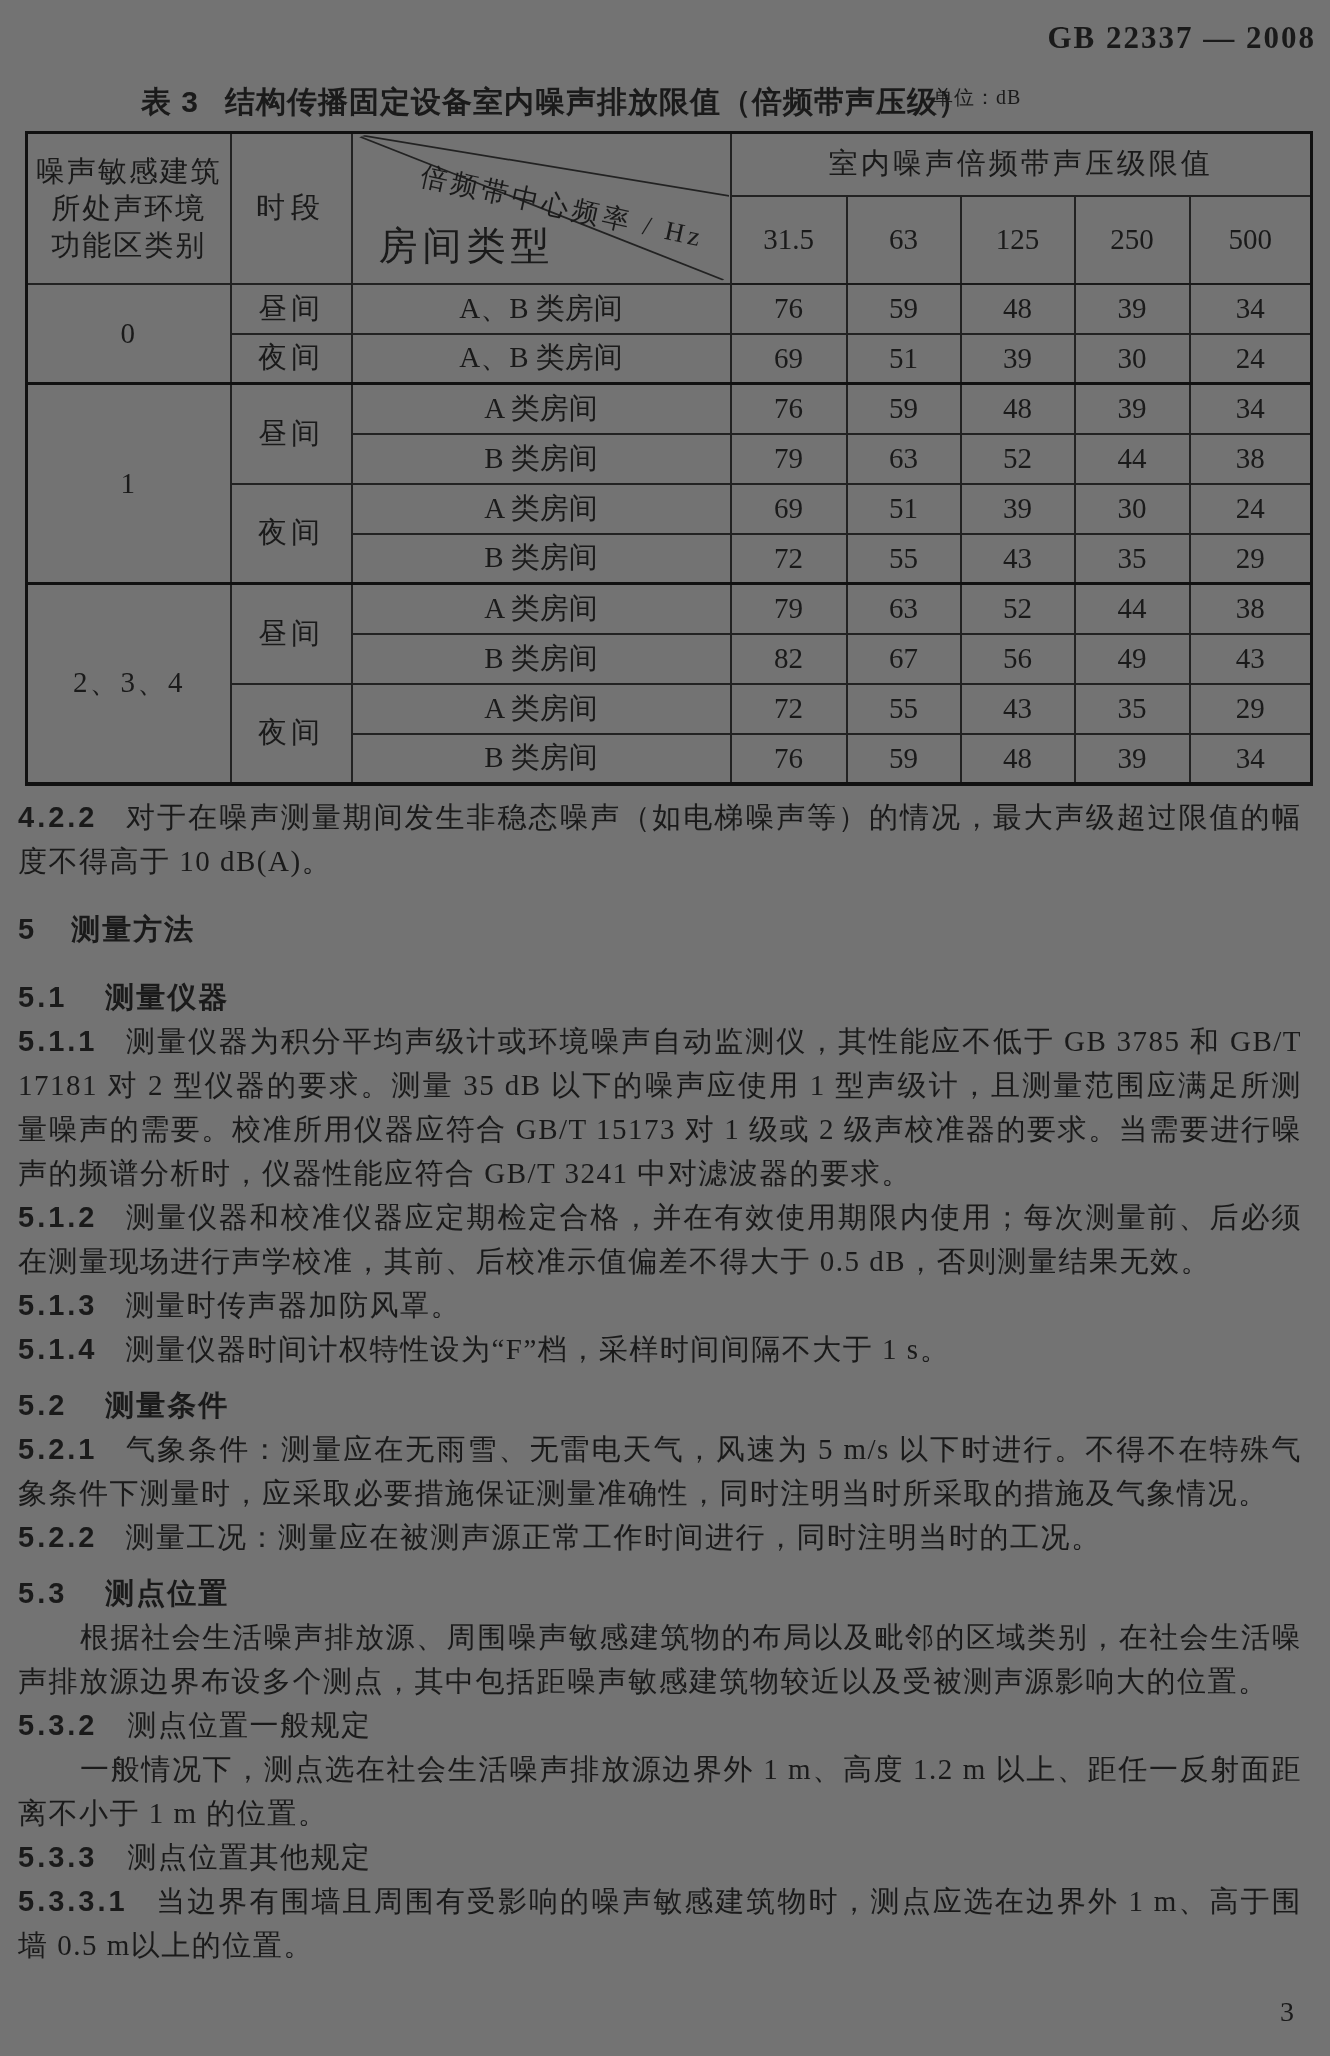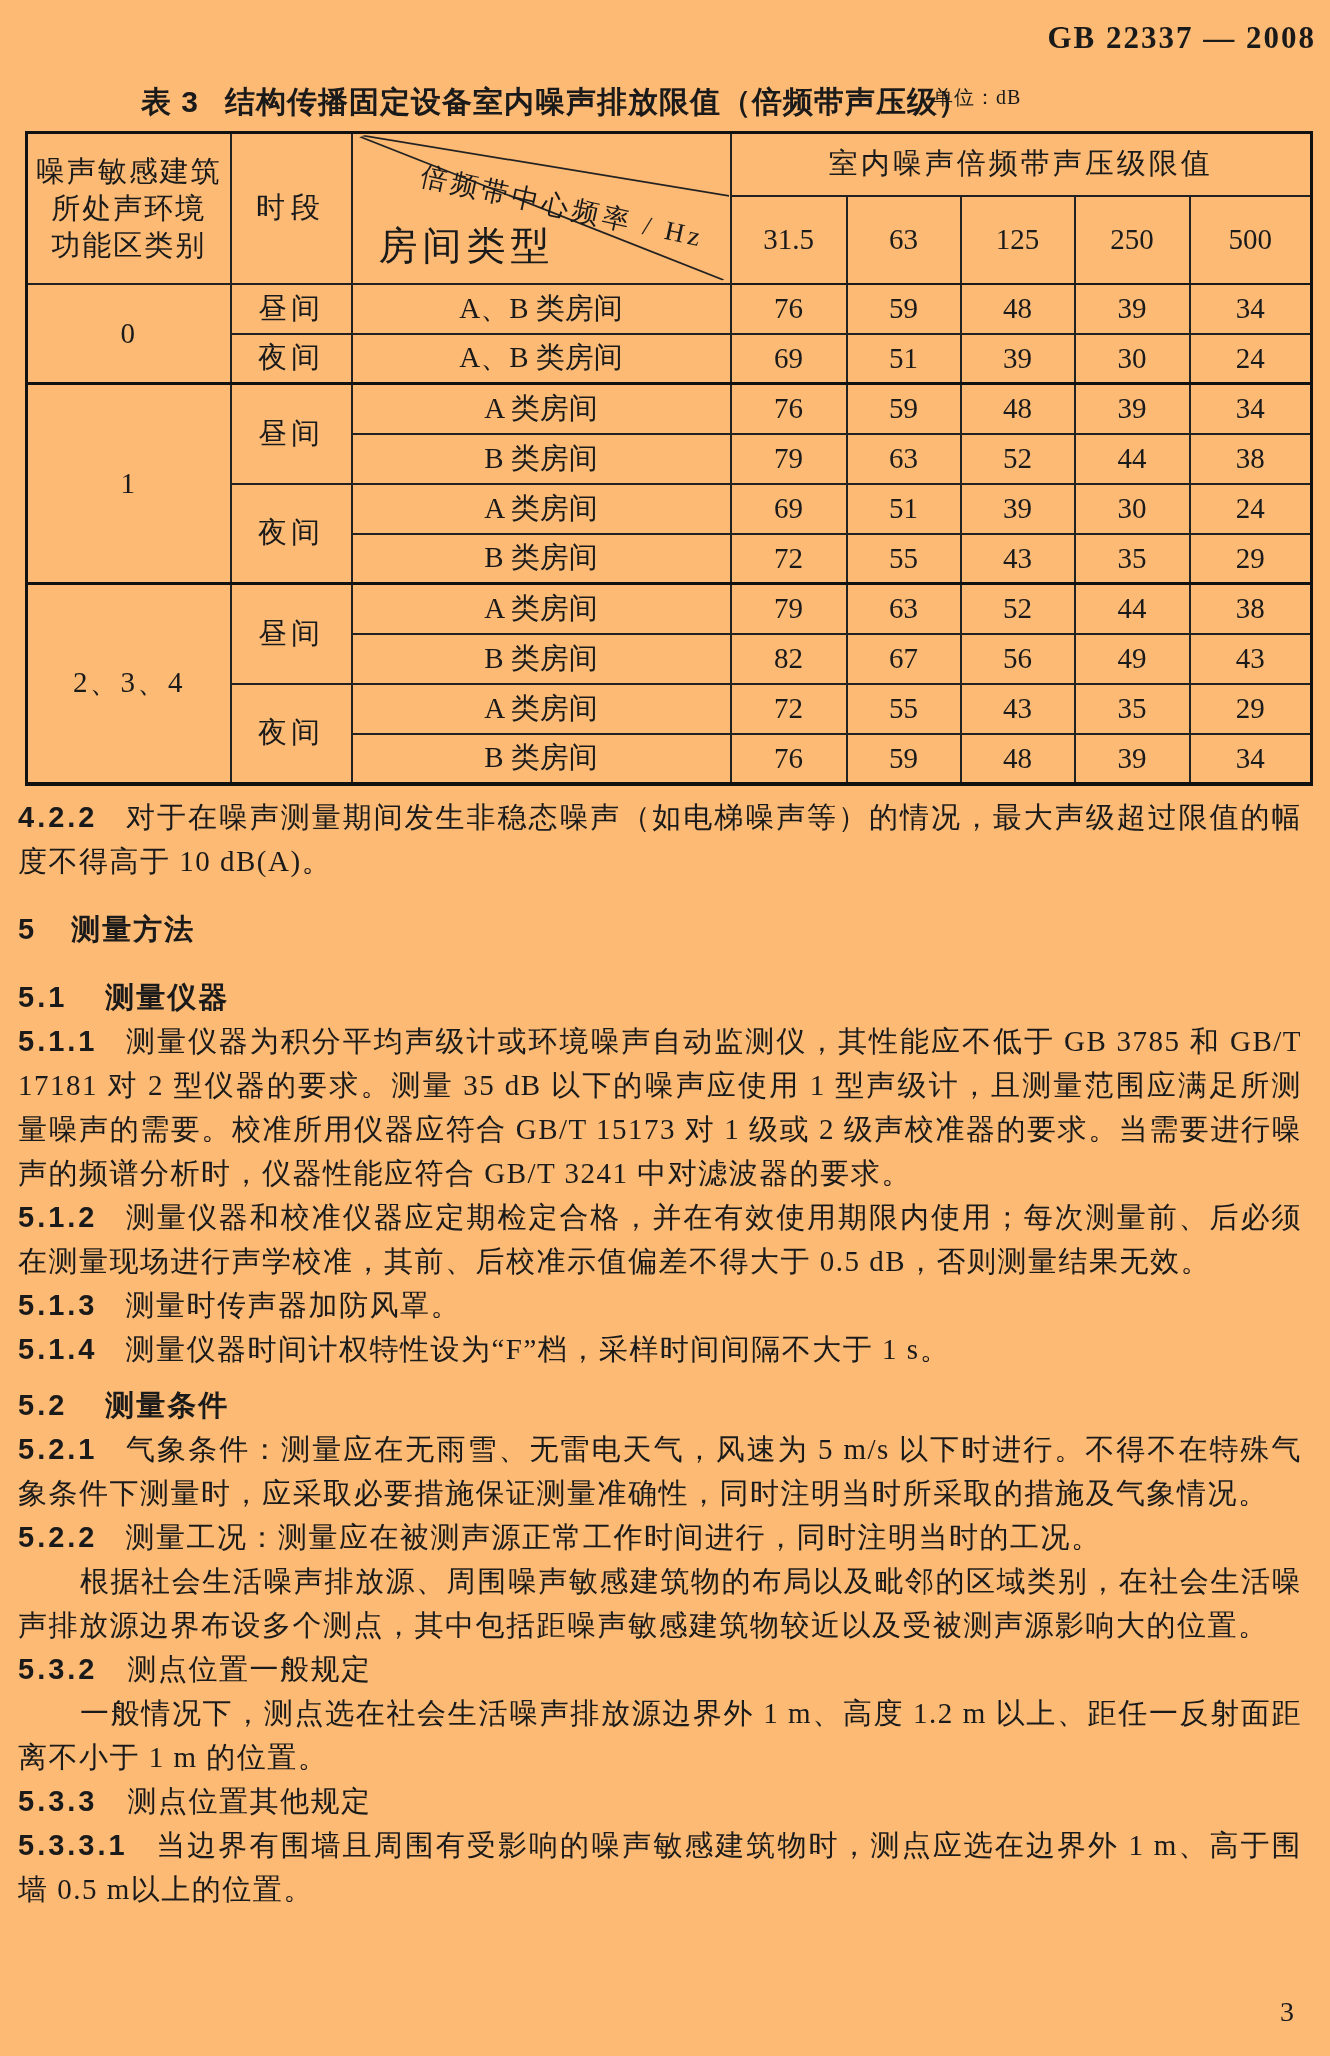--- a/index.html
+++ b/index.html
@@ -1,19 +1,19 @@
 <!DOCTYPE html>
 <html><head>
 <meta charset="utf-8">
 <style>
   * { margin:0; padding:0; box-sizing:border-box; }
   html,body { background:#e8e8e8; }
   .page {
     position:relative; width:1330px; height:2056px;
-    background:#fdba74; color:#1a1a1a; overflow:hidden; margin:0 auto;
+    background:#737373; color:#1a1a1a; overflow:hidden; margin:0 auto;
     font-family:"Liberation Serif","DejaVu Serif",serif;
   }
   
   .gb-header {
     position:absolute; top:20px; right:14px;
     font-family:"Liberation Serif","DejaVu Serif",serif;
     font-weight:bold; font-size:31px; letter-spacing:2px;
   }
   
   .caption-row { position:absolute; top:82px; left:25px; width:1285px; height:38px; }
@@ -234,20 +234,21 @@
       <p class="s-clause"><span class="num">4.2.2</span><span class="txt">对于在噪声测量期间发生非稳态噪声（如电梯噪声等）的情况，最大声级超过限值的幅度不得高于 10 dB(A)。</span></p>
       <p class="s-h1"><span class="num">5</span><span class="txt">测量方法</span></p>
       <p class="s-h2"><span class="num">5.1</span><span class="txt">测量仪器</span></p>
       <p class="s-clause"><span class="num">5.1.1</span><span class="txt">测量仪器为积分平均声级计或环境噪声自动监测仪，其性能应不低于 GB 3785 和 GB/T 17181 对 2 型仪器的要求。测量 35 dB 以下的噪声应使用 1 型声级计，且测量范围应满足所测量噪声的需要。校准所用仪器应符合 GB/T 15173 对 1 级或 2 级声校准器的要求。当需要进行噪声的频谱分析时，仪器性能应符合 GB/T 3241 中对滤波器的要求。</span></p>
       <p class="s-clause"><span class="num">5.1.2</span><span class="txt">测量仪器和校准仪器应定期检定合格，并在有效使用期限内使用；每次测量前、后必须在测量现场进行声学校准，其前、后校准示值偏差不得大于 0.5 dB，否则测量结果无效。</span></p>
       <p class="s-clause"><span class="num">5.1.3</span><span class="txt">测量时传声器加防风罩。</span></p>
       <p class="s-clause"><span class="num">5.1.4</span><span class="txt">测量仪器时间计权特性设为“F”档，采样时间间隔不大于 1 s。</span></p>
       <p class="s-h2"><span class="num">5.2</span><span class="txt">测量条件</span></p>
       <p class="s-clause"><span class="num">5.2.1</span><span class="txt">气象条件：测量应在无雨雪、无雷电天气，风速为 5 m/s 以下时进行。不得不在特殊气象条件下测量时，应采取必要措施保证测量准确性，同时注明当时所采取的措施及气象情况。</span></p>
       <p class="s-clause"><span class="num">5.2.2</span><span class="txt">测量工况：测量应在被测声源正常工作时间进行，同时注明当时的工况。</span></p>
+      <p class="s-h2"><span class="num">5.3</span><span class="txt">测点位置</span></p>
       <p class="s-para"><span class="txt">根据社会生活噪声排放源、周围噪声敏感建筑物的布局以及毗邻的区域类别，在社会生活噪声排放源边界布设多个测点，其中包括距噪声敏感建筑物较近以及受被测声源影响大的位置。</span></p>
       <p class="s-h3"><span class="num">5.3.2</span><span class="txt">测点位置一般规定</span></p>
       <p class="s-para"><span class="txt">一般情况下，测点选在社会生活噪声排放源边界外 1 m、高度 1.2 m 以上、距任一反射面距离不小于 1 m 的位置。</span></p>
       <p class="s-h3"><span class="num">5.3.3</span><span class="txt">测点位置其他规定</span></p>
       <p class="s-clause"><span class="num">5.3.3.1</span><span class="txt">当边界有围墙且周围有受影响的噪声敏感建筑物时，测点应选在边界外 1 m、高于围墙 0.5 m以上的位置。</span></p>
     </div>
 
   <div class="page-number">3</div>
 
 </div>

